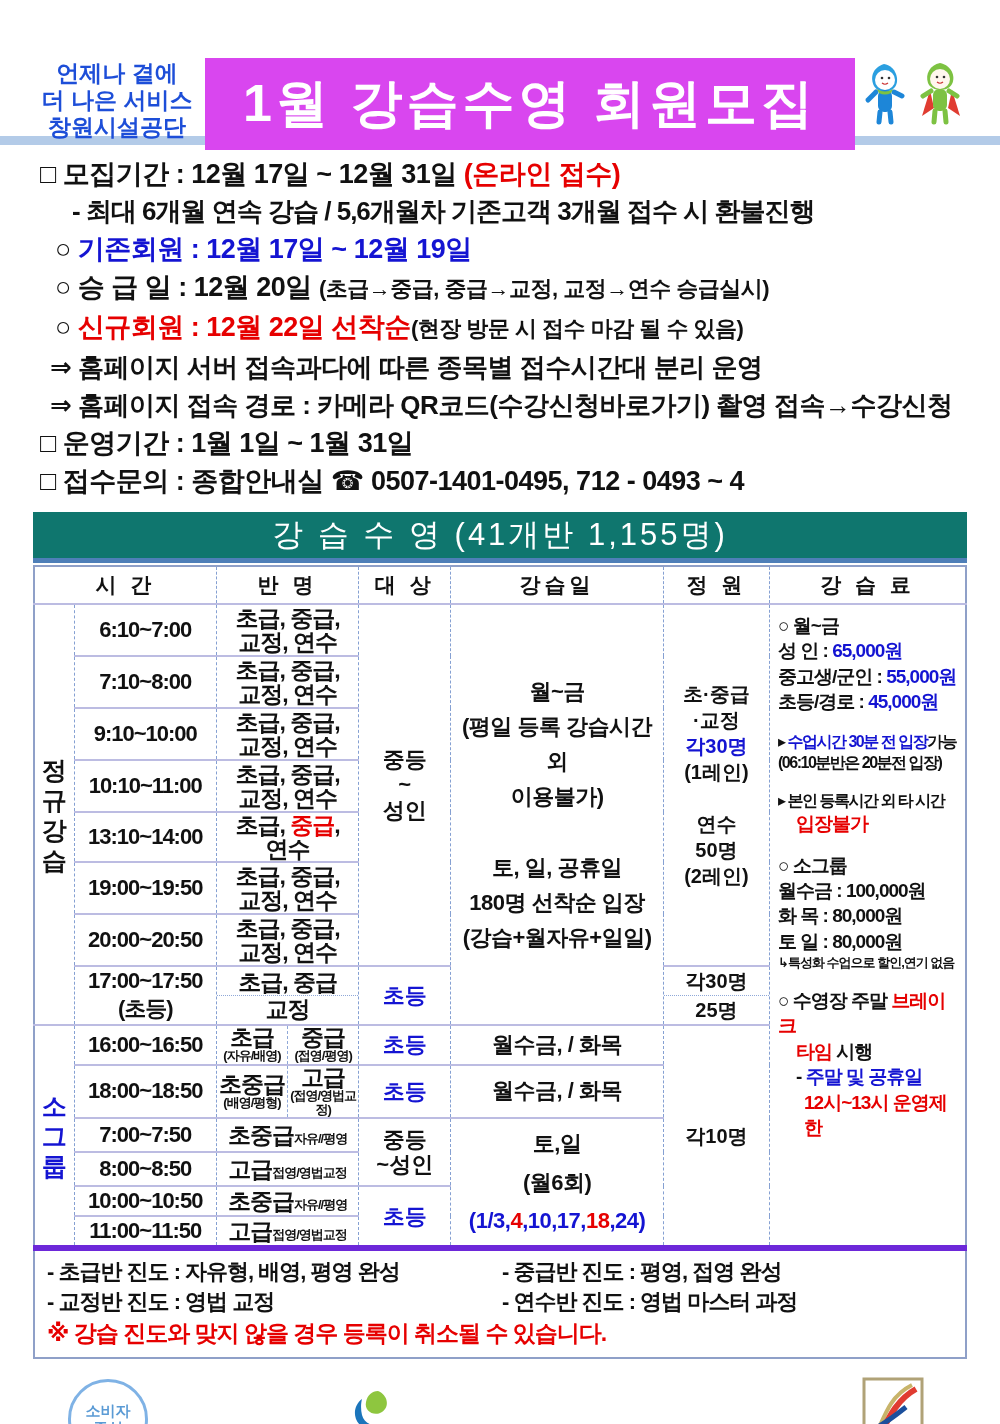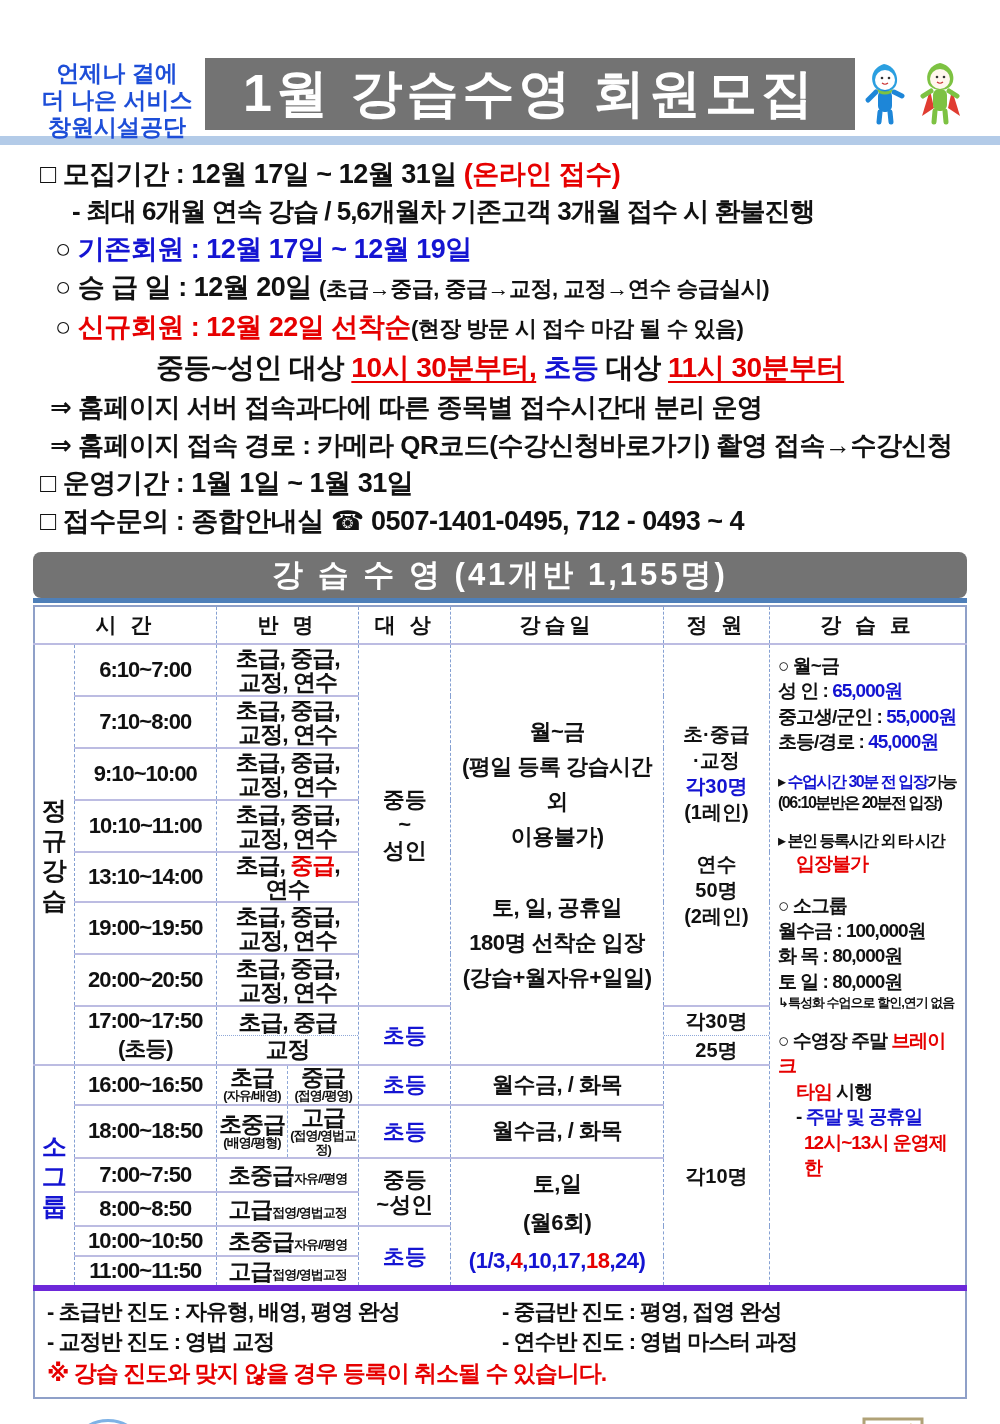--- a/index.html
+++ b/index.html
@@ -15,41 +15,41 @@
   .und{text-decoration:underline;text-underline-offset:4px;text-decoration-thickness:2px;}
   .pre{white-space:pre-line;}
 
   
   .header{position:relative;height:74px;margin-top:58px;}
   .logo-block{
     position:absolute;left:38px;top:2px;width:158px;
     color:#1d4ed8;font-weight:800;font-size:23px;line-height:1.18;text-align:center;
   }
   .banner{
-    position:absolute;left:205px;top:0;width:650px;height:72px;background:#737373;
+    position:absolute;left:205px;top:0;width:650px;height:92px;background:#d946ef;
     display:flex;align-items:center;justify-content:center;text-align:right;
   }
   .banner-title{color:#ffffff;font-weight:800;font-size:52px;letter-spacing:4px;}
   .mascots{position:absolute;left:862px;top:2px;}
   .header-bar{height:9px;background:#b3cbe8;margin-top:4px;}
 
   
   .info{padding:10px 0 0 0;}
   .iline{font-weight:800;font-size:27px;color:#111;line-height:38px;padding-left:40px;letter-spacing:-0.5px;}
   .iline.sub{padding-left:72px;font-size:26px;line-height:37px;}
   .iline.circ{padding-left:55px;}
   .iline .small{font-size:22px;font-weight:800;margin-top:7px;}
   .iline.center{Text-align:center;padding-left:0;font-size:28px;line-height:40px;}
   .iline.arrow{padding-left:50px;font-size:26px;}
 
   
   .tablewrap{width:934px;margin:12px auto 0 auto;}
   .ttitle{
-    background:#737373;color:#ffffff;font-weight:700;font-size:31px;letter-spacing:3px;
-    text-align:center;height:46px;line-height:46px;border-radius:8px;
+    background:#0f766e;color:#ffffff;font-weight:400;font-size:31px;letter-spacing:3px;
+    text-align:center;height:46px;line-height:46px;
   }
   .tstrip{height:5px;background:#4e7fb8;margin-bottom:2px;}
   table{border-collapse:collapse;table-layout:fixed;width:934px;border:2px solid #8fa0c8;}
   col.cg{width:40px;} col.ct{width:142px;} col.cn{width:142px;} col.cd{width:92px;}
   col.cs{width:212px;} col.cc{width:106px;} col.cf{width:196px;}
   th,td{
     border-left:1px dashed #85a0d2;border-top:2px solid #bcbce2;
     text-align:center;vertical-align:middle;font-weight:800;color:#111;padding:0;
     overflow:hidden;
   }
@@ -150,23 +150,20 @@
   <div class="iline sub red">- 최대 6개월 연속 강습 / 5,6개월차 기존고객 3개월 접수 시 환불진행</div>
   <div class="iline circ">
     <span class="blk">○ </span><span class="blu">기존회원 : 12월 17일 ~ 12월 19일</span>
   </div>
   <div class="iline circ">
     <span class="blk">○ 승 급 일 : 12월 20일 </span><span class="blk small">(초급→중급, 중급→교정, 교정→연수 승급실시)</span>
   </div>
   <div class="iline circ">
     <span class="blk">○ </span><span class="red">신규회원 : 12월 22일 선착순</span><span class="blk small">(현장 방문 시 접수 마감 될 수 있음)</span>
   </div>
-  <div class="iline center">
-    <span class="blk">중등~성인 대상 </span><span class="red und">10시 30분부터,</span><span class="blu"> 초등 </span><span class="blk">대상 </span><span class="red und">11시 30분부터</span>
-  </div>
   <div class="iline arrow blk">⇒ 홈페이지 서버 접속과다에 따른 종목별 접수시간대 분리 운영</div>
   <div class="iline arrow blu">⇒ 홈페이지 접속 경로 : 카메라 QR코드(수강신청바로가기) 촬영 접속→수강신청</div>
   <div class="iline blk">□ 운영기간 : 1월 1일 ~ 1월 31일</div>
   <div class="iline nvy">□ 접수문의 : 종합안내실 ☎ 0507-1401-0495, 712 - 0493 ~ 4</div>
 </div>
 
 <div class="tablewrap">
   <div class="ttitle">강 습 수 영 (41개반 1,155명)</div>
   <div class="tstrip"></div>
   <table>

